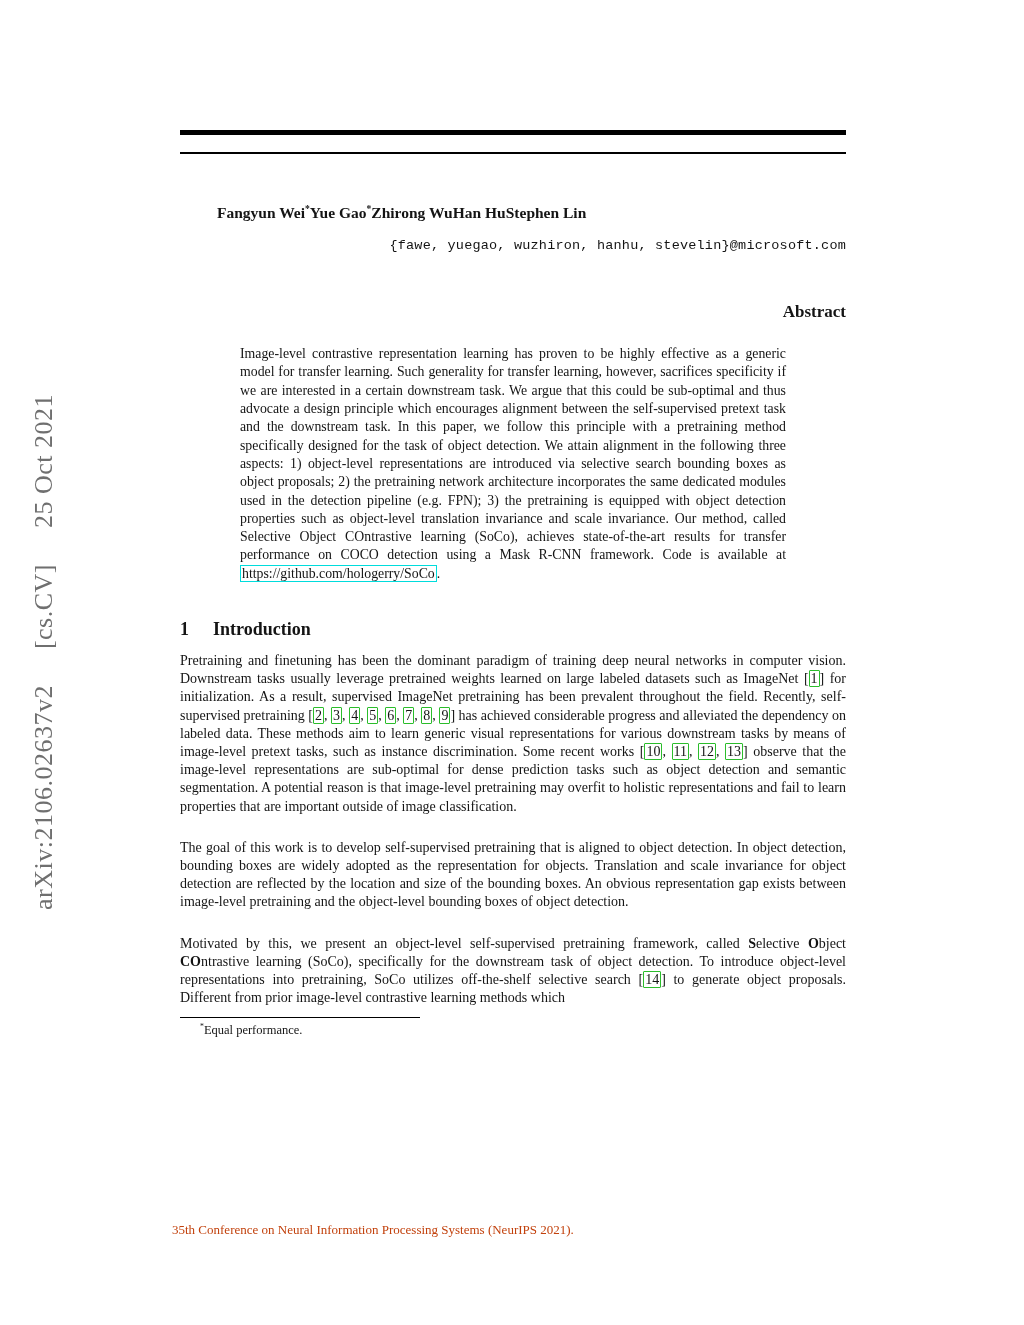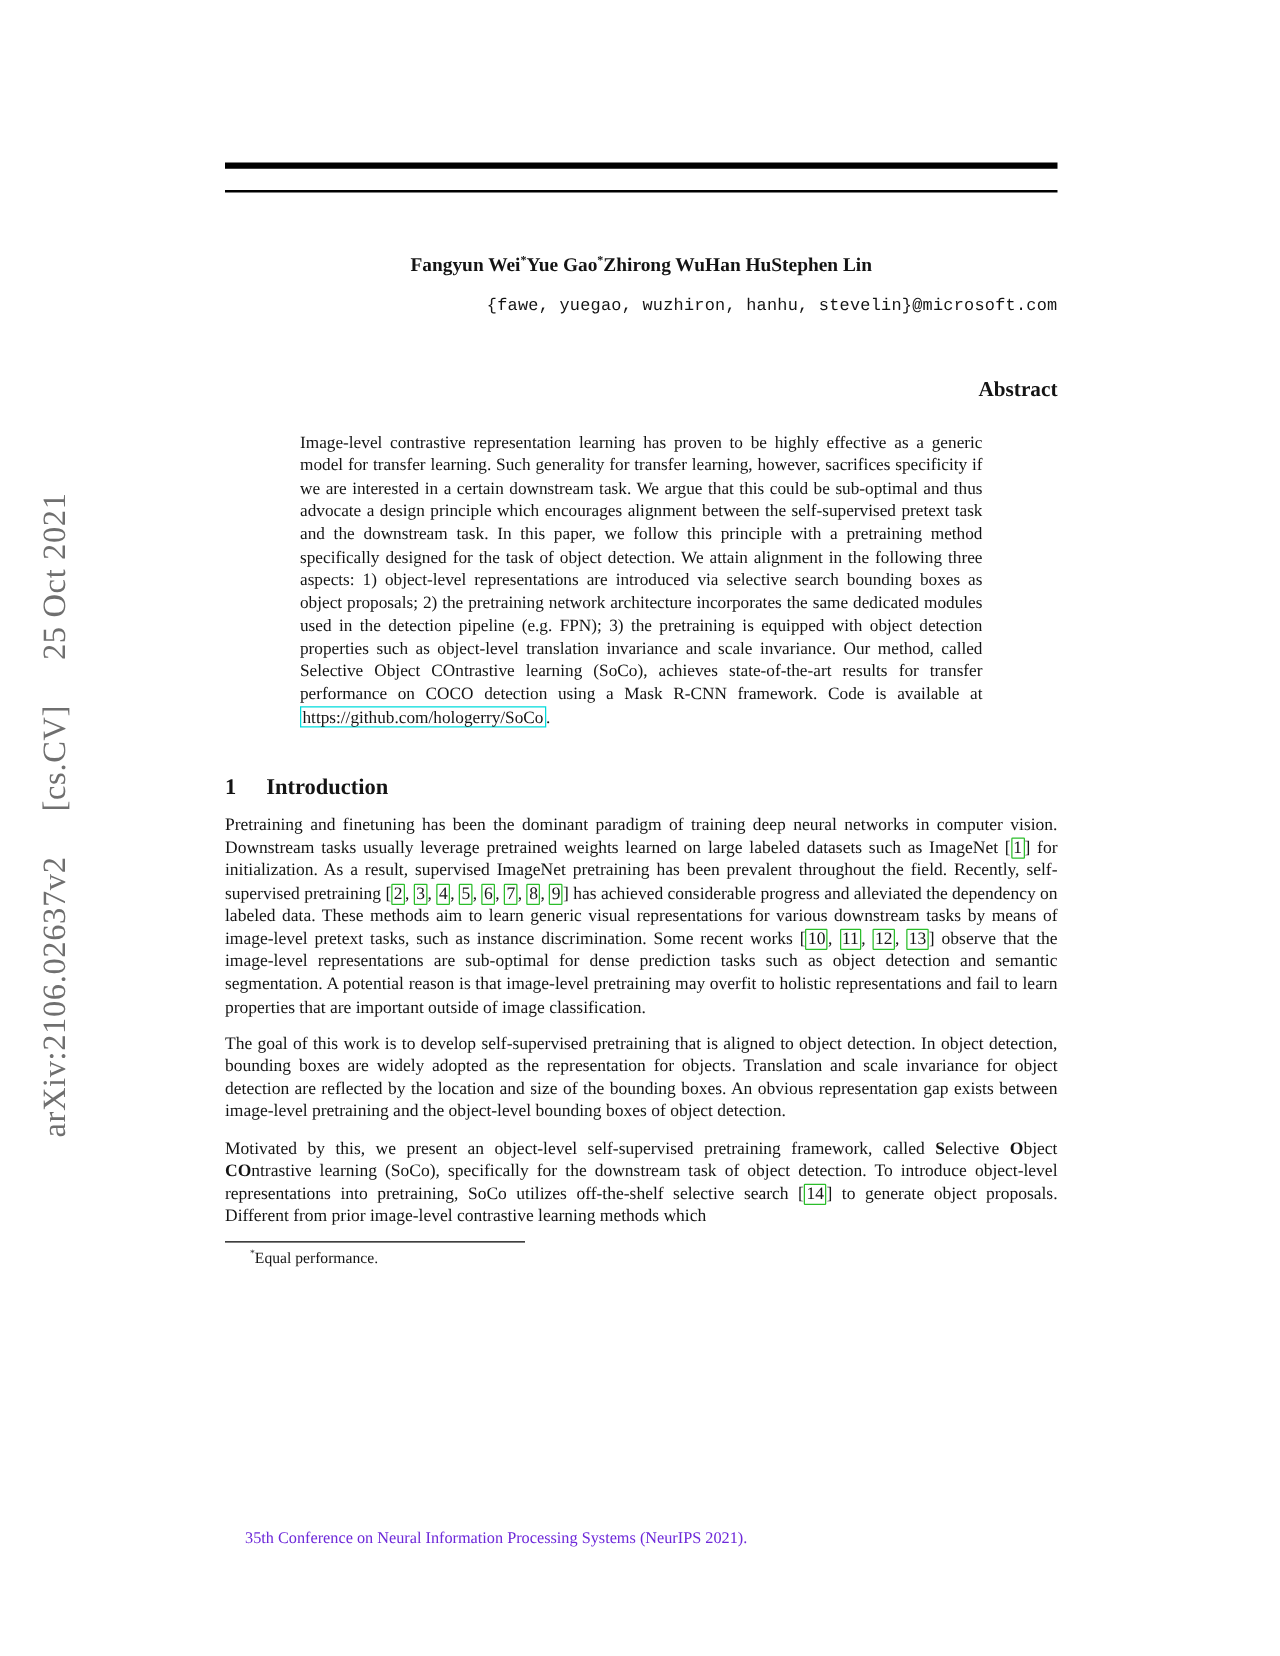--- a/index.html
+++ b/index.html
@@ -41,21 +41,21 @@
     font-weight:bold;
     font-size:25px;
     line-height:33px;
     color:#111;
   }
 
   .authors-row {
     width:592px;
     margin:49px auto 16px;
     display:flex;
-    justify-content:center;
+    justify-content:flex-start;
     font-weight:bold;
     font-size:15.5px;
     white-space:nowrap;
   }
   .author sup { font-size:62%; vertical-align:super; font-weight:bold; }
 
   .affiliation { text-align:center; font-size:14.5px; margin-top:8px; }
   .emails {
     text-align:right;
     font-family:"Liberation Mono", monospace;
@@ -85,21 +85,21 @@
     display:flex;
   }
   .section-heading .sec-num { width:33px; }
 
   .para {
     margin-top:12px;
     text-align:justify;
     font-size:14px;
     line-height:18.2px;
   }
-  .para + .para { margin-top:11px; }
+  .para + .para { margin-top:23px; }
 
   .cite {
     border:1.5px solid var(--citation-box,#2bbd2b);
     padding:0 1px;
     border-radius:1px;
   }
   .url-link {
     border:1.5px solid var(--link-box,#00dcdc);
     padding:0 1px;
     color:#141414;
@@ -107,23 +107,23 @@
     cursor:pointer;
   }
   .seg-bold { font-weight:bold; }
 
   .footnote-rule { margin-top:10px; width:240px; height:1px; background:#000; }
   .footnote { margin-top:4px; padding-left:20px; font-size:12.5px; }
   .footnote sup { font-size:62%; vertical-align:super; }
 
   .footer {
     position:absolute;
-    left:196px; top:1222px;
+    left:172px; top:1222px;
     font-size:13px;
-    color:#6d28d9;
+    color:#c2410c;
   }
 </style>
 </head>
 <body>
 
 <div class="page">
 
   <div class="arxiv">
     <span class="part">arXiv:2106.02637v2</span><span class="part">[cs.CV]</span><span class="part">25 Oct 2021</span>
   </div>

